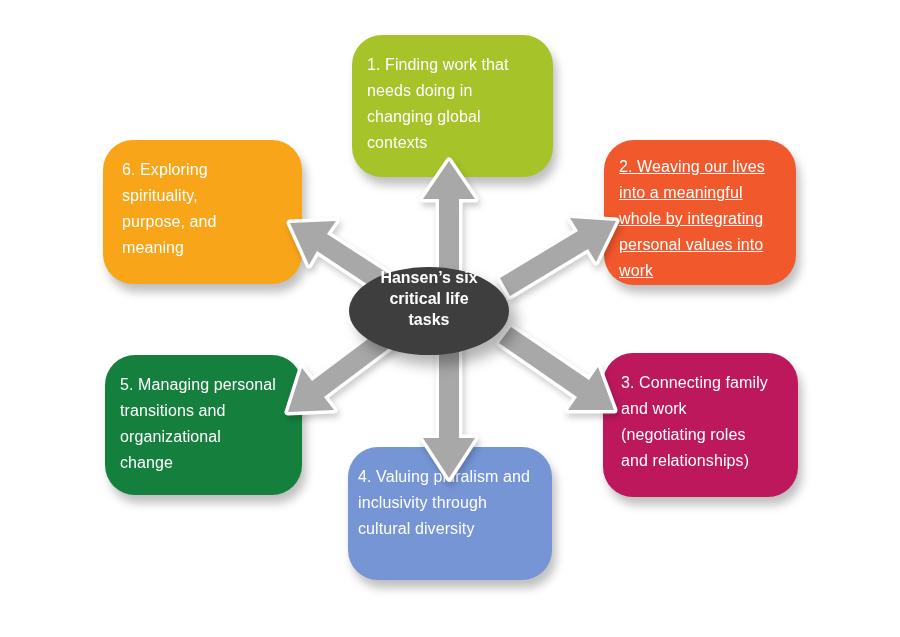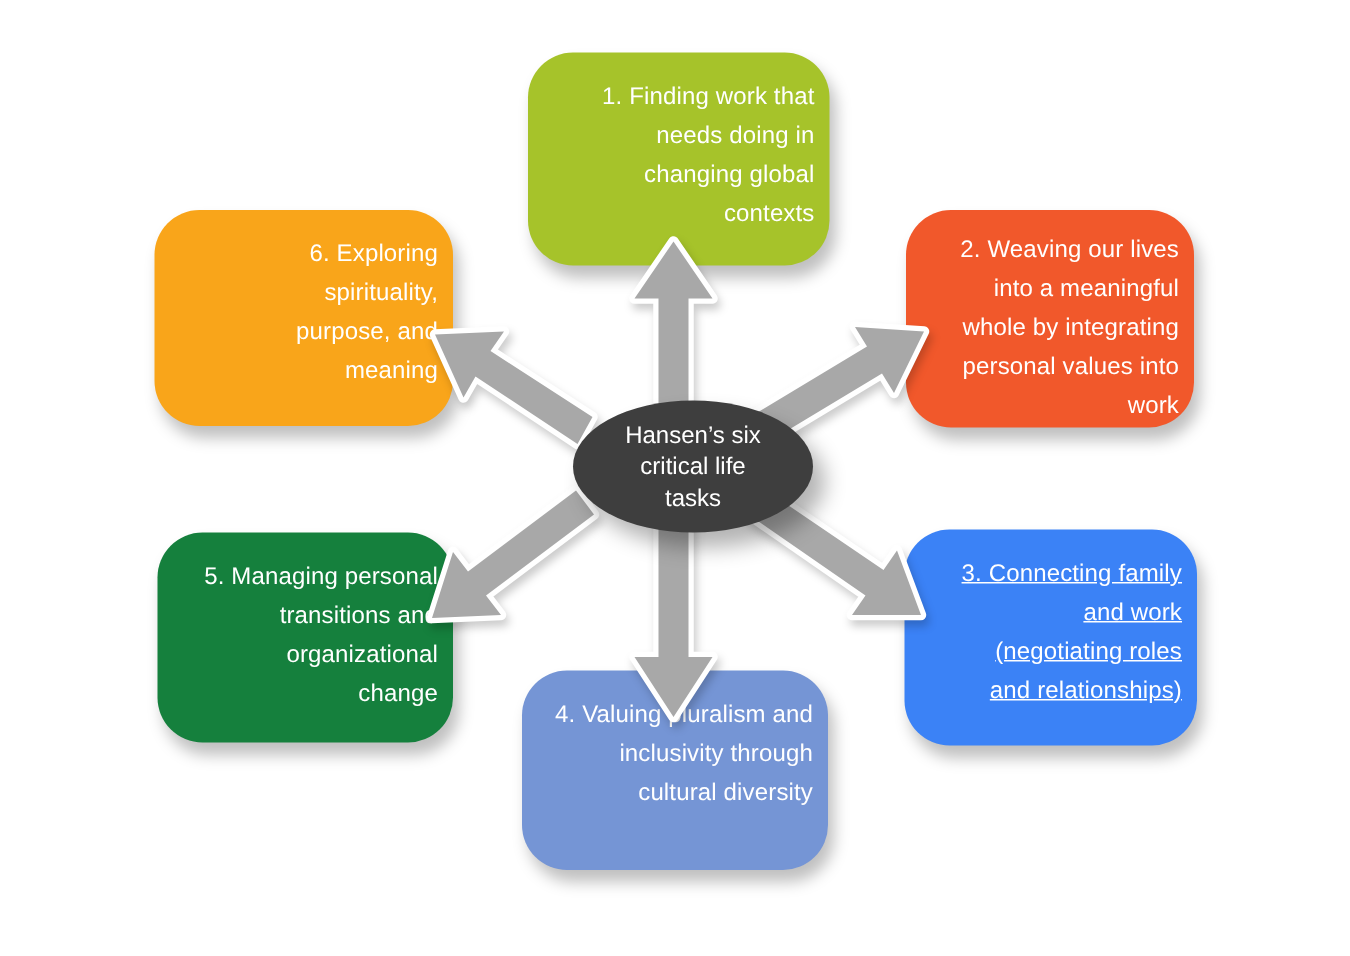--- a/index.html
+++ b/index.html
@@ -22,42 +22,41 @@
     box-sizing: border-box;
     padding: 17px 10px 10px 15px;
     box-shadow: 4px 8px 10px rgba(0, 0, 0, 0.25);
   }
   .box-label {
     display: block;
     white-space: pre-line;
     font-size: 16px;
     line-height: 26px;
     letter-spacing: 0.1px;
-    text-align: right;
   }
   .box-1 { left: 352px; top: 35px;  width: 201px; height: 142px; }
   .box-2 { left: 604px; top: 140px; width: 192px; height: 145px; padding-top: 14px; }
   .box-3 { left: 603px; top: 353px; width: 195px; height: 144px; padding-left: 18px; }
   .box-4 { left: 348px; top: 447px; width: 204px; height: 133px; padding-left: 10px; }
   .box-5 { left: 105px; top: 355px; width: 197px; height: 140px; }
   .box-6 { left: 103px; top: 140px; width: 199px; height: 144px; padding-left: 19px; }
   
   .center-ellipse {
     position: absolute;
     z-index: 3;
-    left: 382px;
+    left: 349px;
     top: 267px;
     width: 160px;
     height: 88px;
     border-radius: 50%;
     display: flex;
-    align-items: center;
     justify-content: center;
     text-align: center;
     box-shadow: 8px 10px 14px rgba(0, 0, 0, 0.3);
+    font-weight: bold;
   }
   .center-label {
     white-space: pre-line;
     font-size: 16px;
     line-height: 21px;
   }
   
   .arrows-layer {
     position: absolute;
     z-index: 2;
@@ -77,29 +76,29 @@
 
 <div class="canvas" style="background-color: rgb(255, 255, 255); color: rgb(255, 255, 255);">
 
   <div class="box box-1" style="background-color: rgb(166, 195, 42);">
     <span class="box-label">1. Finding work that
 needs doing in
 changing global
 contexts</span>
   </div>
 
-  <div class="box box-2" style="background-color: rgb(241, 88, 43);">
+  <div class="box box-2" style="background-color: rgb(241, 88, 43); text-decoration: underline;">
     <span class="box-label">2. Weaving our lives
 into a meaningful
 whole by integrating
 personal values into
 work</span>
   </div>
 
-  <div class="box box-3" style="background-color: #3b82f6; text-decoration: underline;">
+  <div class="box box-3" style="background-color: #be185d;">
     <span class="box-label">3. Connecting family
 and work
 (negotiating roles
 and relationships)</span>
   </div>
 
   <div class="box box-4" style="background-color: rgb(117, 149, 213);">
     <span class="box-label">4. Valuing pluralism and
 inclusivity through
 cultural diversity</span>

